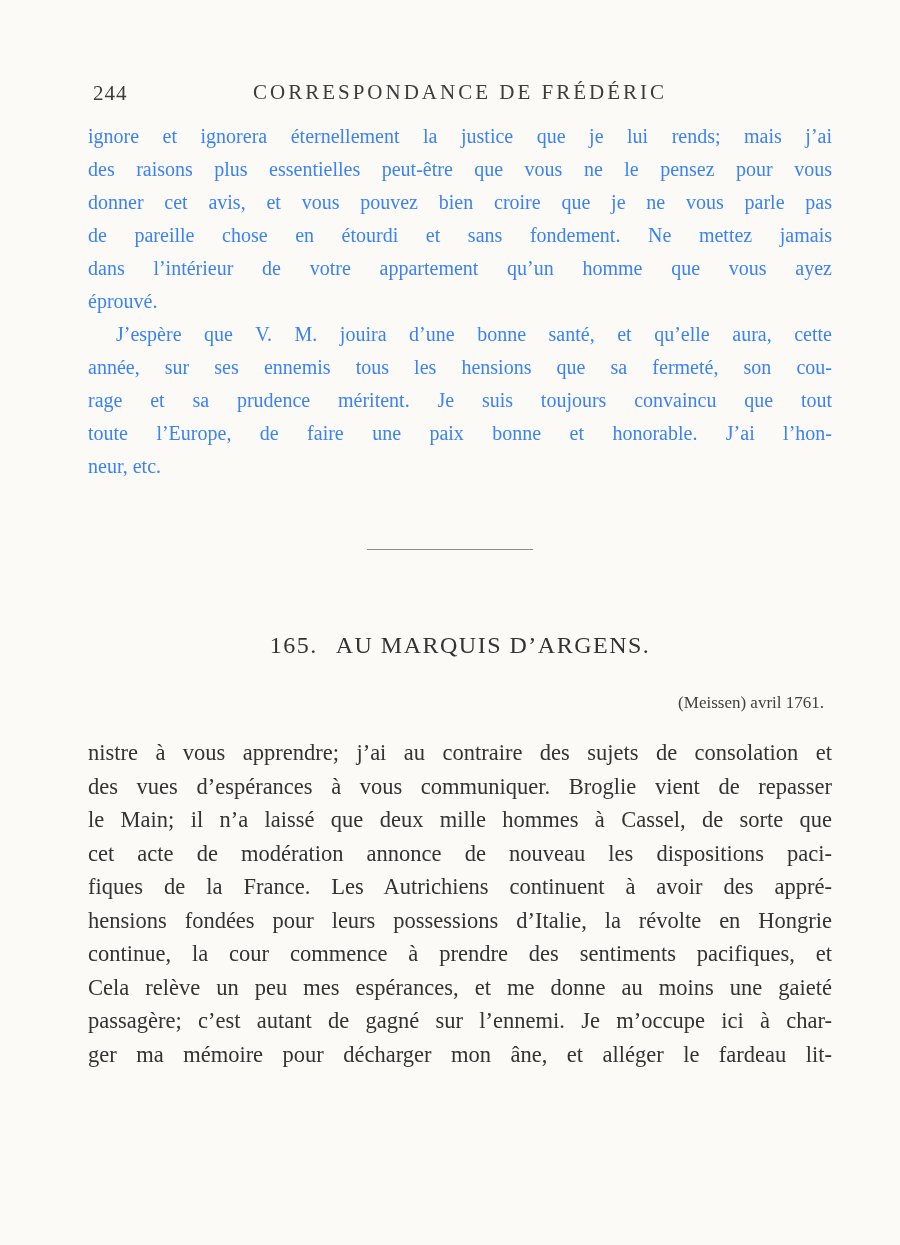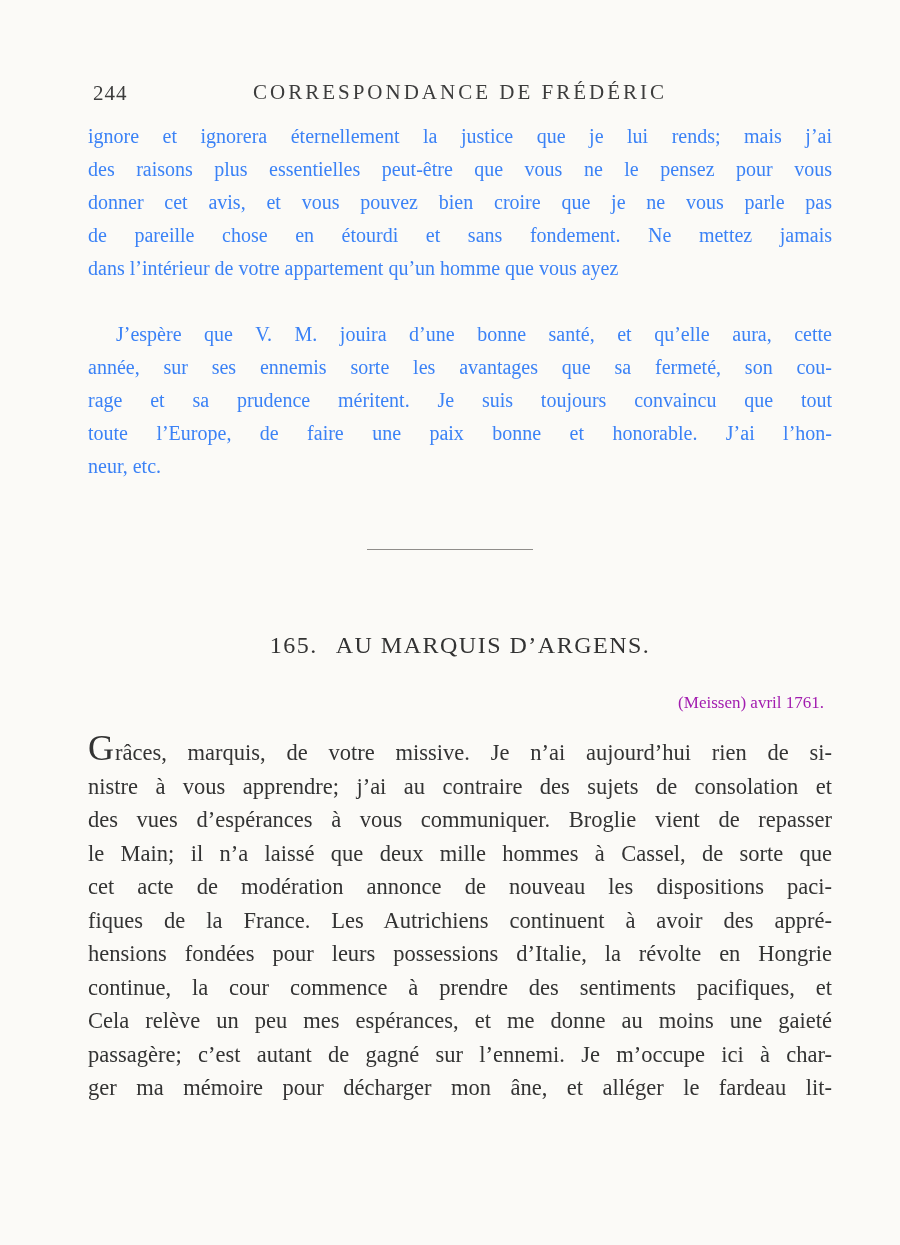--- a/index.html
+++ b/index.html
@@ -82,21 +82,21 @@
     color: #333333;
   }
   .letter-heading .letter-number {
     margin-right: 18px;
   }
   .dateline {
     position: absolute;
     top: 693px;
     right: 95px;
     font-size: 17px;
-    color: #a21caf;
+    color: #404040;
   }
   
   .letter-body {
     top: 736px;
     font-size: 22.5px;
     line-height: 33.5px;
     color: #333333;
   }
   .letter-body .line {
     text-align: justify;
@@ -118,42 +118,40 @@
     <span class="page-number">244</span>
     <span class="running-title">CORRESPONDANCE DE FRÉDÉRIC</span>
   </header>
 
   <section class="para para-1 para-end">
       <div class="line">ignore et ignorera éternellement la justice que je lui rends; mais j’ai</div>
       <div class="line">des raisons plus essentielles peut-être que vous ne le pensez pour vous</div>
       <div class="line">donner cet avis, et vous pouvez bien croire que je ne vous parle pas</div>
       <div class="line">de pareille chose en étourdi et sans fondement.  Ne mettez jamais</div>
       <div class="line">dans l’intérieur de votre appartement qu’un homme que vous ayez</div>
+      <div class="line">éprouvé.</div>
     </section>
 
   <section class="para para-2 para-end para-indent">
       <div class="line">J’espère que V. M. jouira d’une bonne santé, et qu’elle aura, cette</div>
-      <div class="line">année, sur ses ennemis sorte les avantages que sa fermeté, son cou-</div>
+      <div class="line">année, sur ses ennemis tous les hensions que sa fermeté, son cou-</div>
       <div class="line">rage et sa prudence méritent.  Je suis toujours convaincu que tout</div>
       <div class="line">toute l’Europe, de faire une paix bonne et honorable.  J’ai l’hon-</div>
       <div class="line">neur, etc.</div>
     </section>
 
   <div class="divider"></div>
 
   <h2 class="letter-heading">
     <span class="letter-number">165.</span><span>AU MARQUIS D’ARGENS.</span>
   </h2>
 
   <div class="dateline">(Meissen) avril 1761.</div>
 
   <section class="para letter-body para-body">
-    <div class="line first-line">
-      <span class="drop-initial">G</span><span>râces, marquis, de votre missive.  Je n’ai aujourd’hui rien de si-</span>
-    </div>
     <div>
         <div class="line">nistre à vous apprendre; j’ai au contraire des sujets de consolation et</div>
         <div class="line">des vues d’espérances à vous communiquer.  Broglie vient de repasser</div>
         <div class="line">le Main; il n’a laissé que deux mille hommes à Cassel, de sorte que</div>
         <div class="line">cet acte de modération annonce de nouveau les dispositions paci-</div>
         <div class="line">fiques de la France.  Les Autrichiens continuent à avoir des appré-</div>
         <div class="line">hensions fondées pour leurs possessions d’Italie, la révolte en Hongrie</div>
         <div class="line">continue, la cour commence à prendre des sentiments pacifiques, et</div>
         <div class="line">Cela relève un peu mes espérances, et me donne au moins une gaieté</div>
         <div class="line">passagère; c’est autant de gagné sur l’ennemi.  Je m’occupe ici à char-</div>

